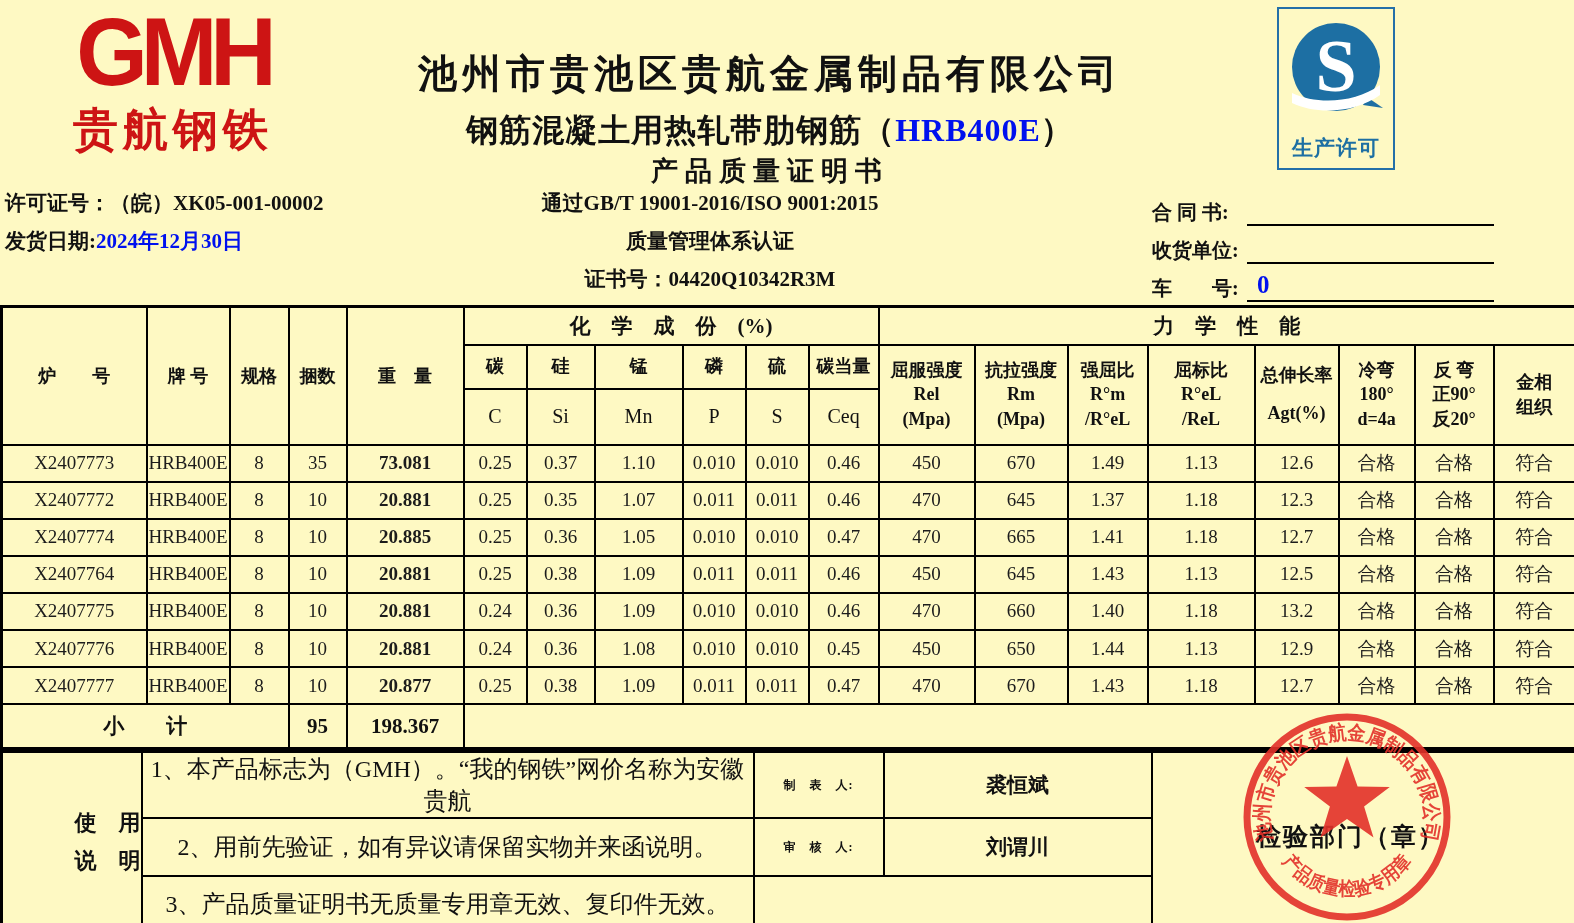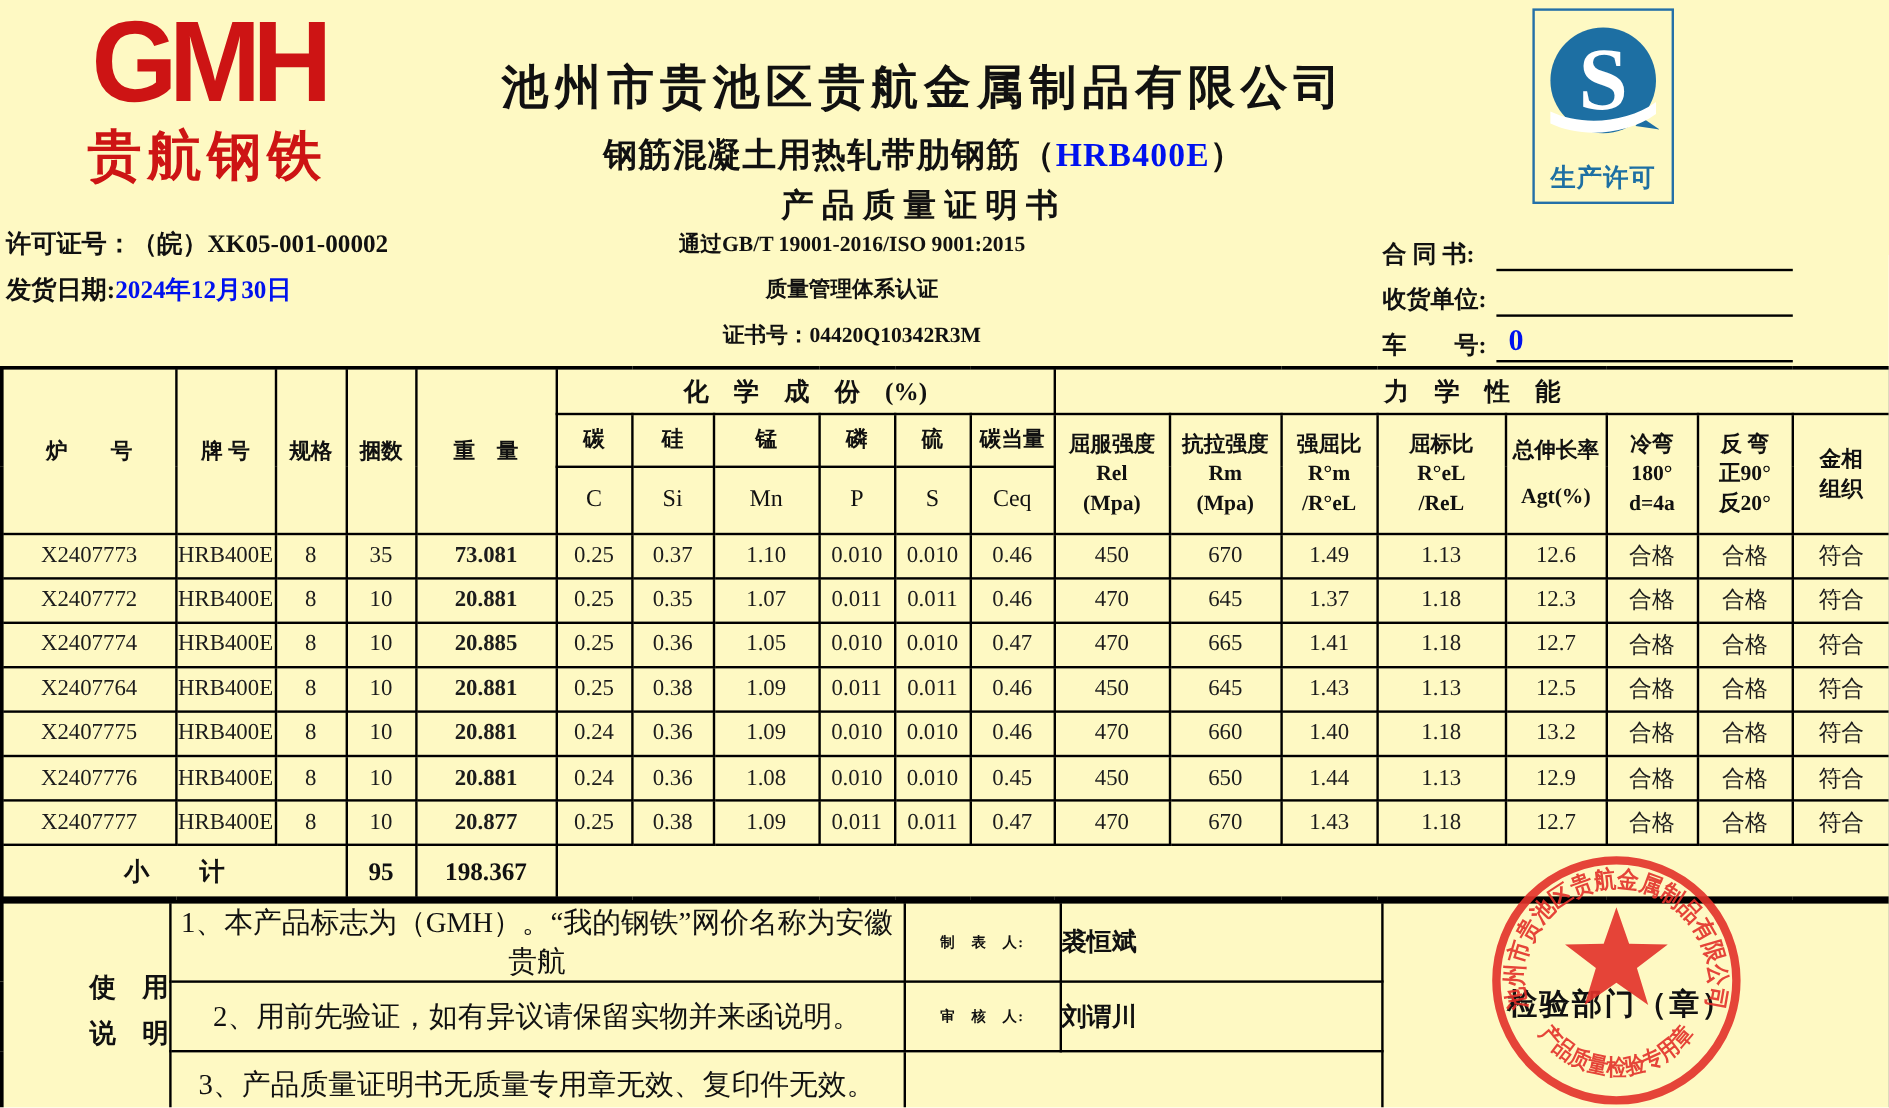--- a/index.html
+++ b/index.html
@@ -9,30 +9,30 @@
     font-family:"Liberation Serif","DejaVu Serif",serif; color:#111; overflow:hidden;
   }
   
   .gmh-logo { position:absolute; left:58px; top:2px; width:230px; text-align:center; }
   .gmh-text { font-family:"Liberation Sans","DejaVu Sans",sans-serif; font-weight:900;
     font-size:92px; line-height:100px; color:#cd1414; letter-spacing:-7px; transform:scaleY(1.04); }
   .gmh-sub { font-size:45px; font-weight:bold; color:#cd1414; letter-spacing:5px; line-height:56px; }
 
   .title-block { position:absolute; left:340px; top:48px; width:860px; text-align:center; }
   .company-name { font-size:39px; font-weight:bold; letter-spacing:5px; line-height:52px; }
-  .product-line { font-size:28px; font-weight:bold; letter-spacing:1px; line-height:44px; margin-top:8px; }
+  .product-line { font-size:32px; font-weight:bold; letter-spacing:1px; line-height:44px; margin-top:8px; }
   .doc-title { font-size:27px; font-weight:bold; letter-spacing:7px; line-height:38px; }
   .blue { color:#0011ee; }
   .red { color:#ee0000; }
   .bold { font-weight:bold; }
 
   .info-left { position:absolute; left:5px; top:188px; width:340px; font-size:21px; font-weight:bold; }
   .info-left .row { height:38px; line-height:30px; }
   .info-center { position:absolute; left:430px; top:188px; width:560px; text-align:center;
-    font-size:18px; font-weight:bold; }
+    font-size:21px; font-weight:bold; }
   .info-center .row { height:38px; line-height:30px; }
 
   .info-right { position:absolute; left:1152px; top:188px; width:342px; font-size:20px; font-weight:bold; }
   .info-right .row { display:flex; height:38px; align-items:flex-end; }
   .info-right .lbl { flex:0 0 95px; line-height:28px; letter-spacing:0; }
   .info-right .fill { flex:1; border-bottom:2px solid #000; height:32px; line-height:30px;
     padding-left:10px; font-size:25px; }
 
   .qs-box { position:absolute; left:1277px; top:7px; width:118px; height:163px;
     border:2px solid #2470a8; text-align:center; }
@@ -52,21 +52,21 @@
   tbody.rows td { font-size:19px; color:#1c1c1c; }
   tr.subtotal td { font-size:21px; font-weight:bold; }
 
   
   table.foot { position:absolute; left:0; top:750px; width:1574px; height:170px;
     border-collapse:collapse; table-layout:fixed; border:3px solid #000; }
   table.foot td { border:2px solid #000; vertical-align:middle; padding:0; }
   td.usage { text-align:right; font-size:22px; font-weight:bold; line-height:1.7; }
   td.note { text-align:center; font-size:24px; padding-left:12px; }
   td.sign-lbl { text-align:center; font-size:12px; font-weight:bold; padding-left:18px; letter-spacing:1px; }
-  td.sign-name { text-align:left; font-size:21px; font-weight:bold; }
+  td.sign-name { text-align:center; font-size:21px; font-weight:bold; }
 
   
   .dept-label { position:absolute; left:1256px; top:820px; width:240px; z-index:1;
     font-size:25px; font-weight:bold; color:#111; letter-spacing:2px; }
   .stamp-wrap { position:absolute; left:1237px; top:707px; width:220px; height:220px;
     z-index:2; pointer-events:none; }
 </style>
 </head>
 <body>
 

